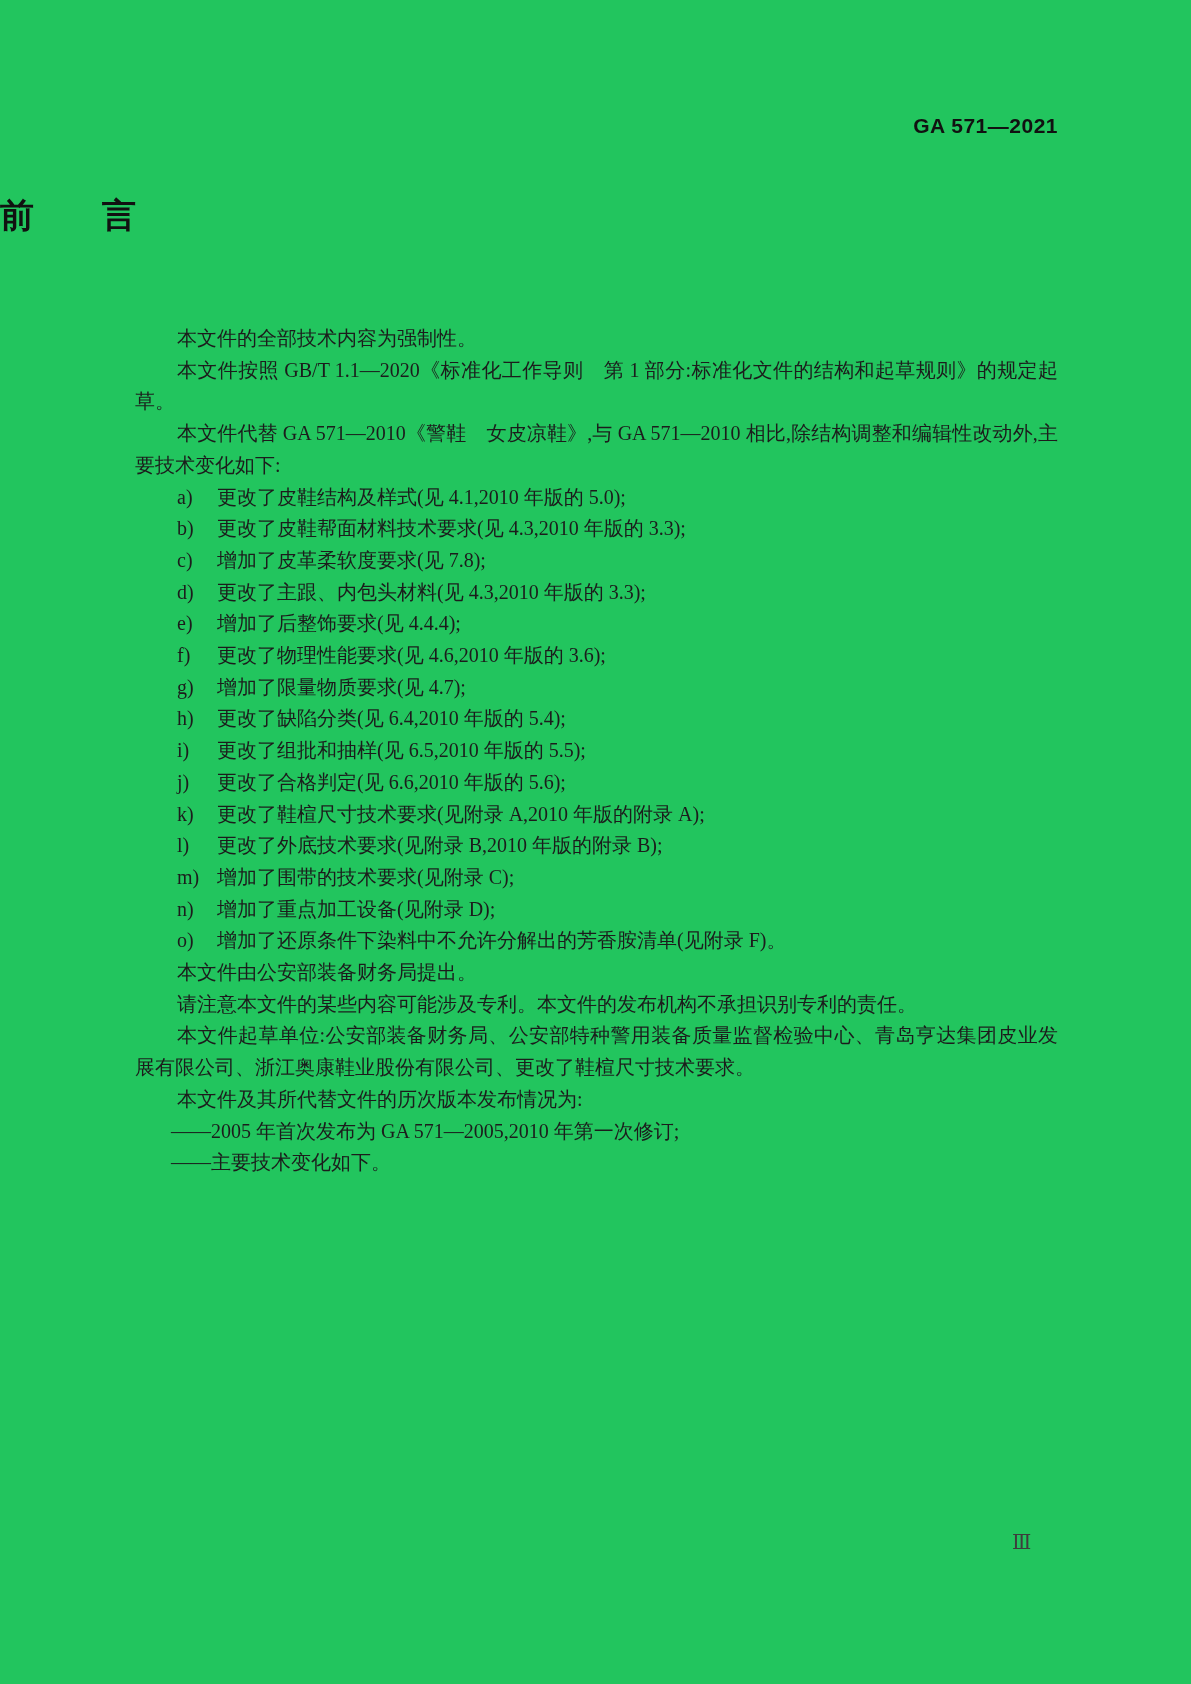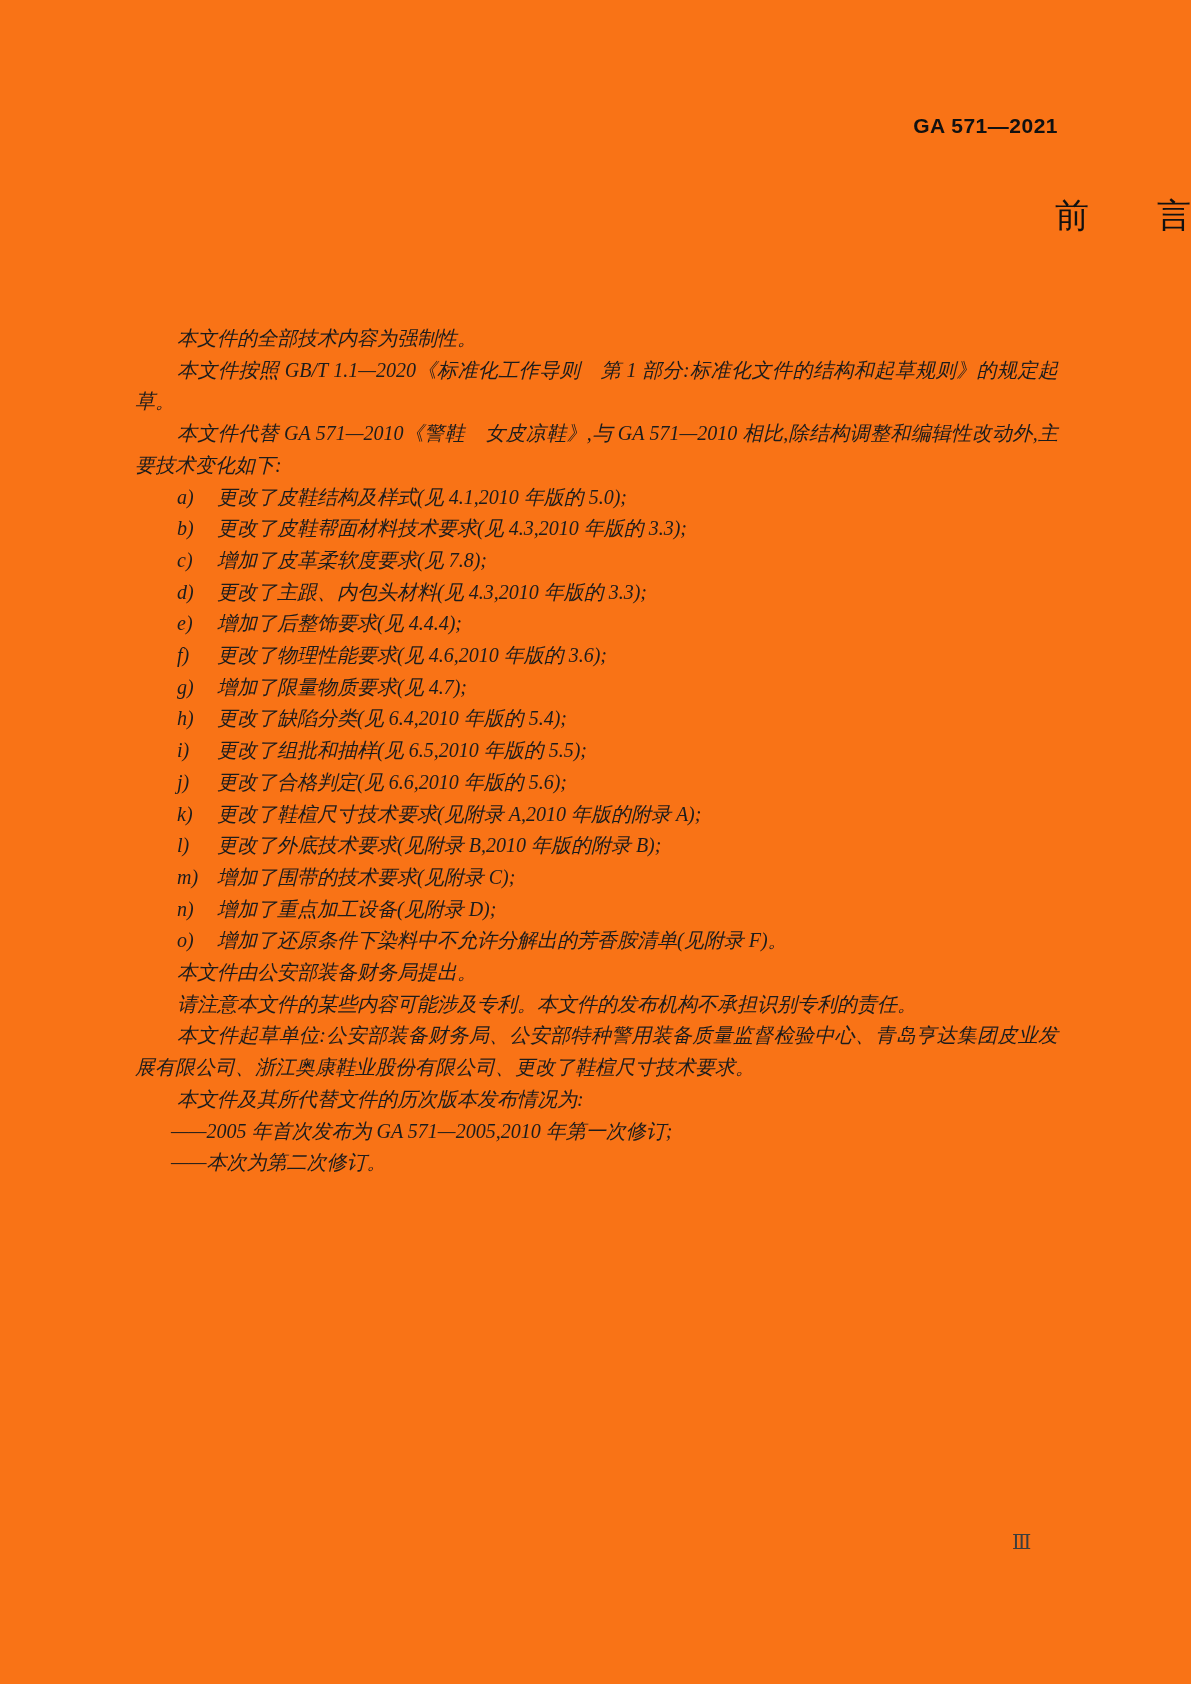--- a/index.html
+++ b/index.html
@@ -5,57 +5,56 @@
   html, body {
     margin: 0;
     padding: 0;
     background: #e8e8e8;
   }
   .page {
     position: relative;
     width: 1191px;
     height: 1684px;
     margin: 0 auto;
-    background: #f97316;
+    background: #22c55e;
     font-family: "Liberation Serif", "DejaVu Serif", serif;
     color: #1c1c1c;
     overflow: hidden;
   }
   .doc-code {
     position: absolute;
     top: 114px;
     right: 133px;
     font-family: "Liberation Sans", "DejaVu Sans", sans-serif;
     font-weight: bold;
     font-size: 21px;
     letter-spacing: 0.5px;
     color: #111;
   }
   .doc-title {
     position: absolute;
     top: 193px;
     left: 0;
     width: 100%;
     margin: 0;
-    text-align: right;
+    text-align: left;
     font-family: "Liberation Sans", "DejaVu Sans", sans-serif;
-    font-weight: normal;
+    font-weight: bold;
     font-size: 34px;
     white-space: pre;
     color: #111;
   }
   .content {
     position: absolute;
     top: 323px;
     left: 135px;
     width: 923px;
     font-size: 20px;
     line-height: 31.7px;
     text-align: justify;
-    font-style: italic;
   }
   .para {
     margin: 0;
     text-indent: 2.1em;
   }
   .change-list {
     margin: 0;
   }
   .change-item {
     display: flex;
@@ -159,20 +158,20 @@
       </div>
     </div>
 
     <p class="para">本文件由公安部装备财务局提出。</p>
     <p class="para">请注意本文件的某些内容可能涉及专利。本文件的发布机构不承担识别专利的责任。</p>
     <p class="para">本文件起草单位:公安部装备财务局、公安部特种警用装备质量监督检验中心、青岛亨达集团皮业发展有限公司、浙江奥康鞋业股份有限公司、更改了鞋楦尺寸技术要求。</p>
     <p class="para">本文件及其所代替文件的历次版本发布情况为:</p>
 
     <div class="history">
       <p class="para history-line">——2005 年首次发布为 GA 571—2005,2010 年第一次修订;</p>
-      <p class="para history-line">——本次为第二次修订。</p>
+      <p class="para history-line">——主要技术变化如下。</p>
     </div>
 
   </div>
 
   <div class="page-number">Ⅲ</div>
 
 </div>
 
 </body></html>

